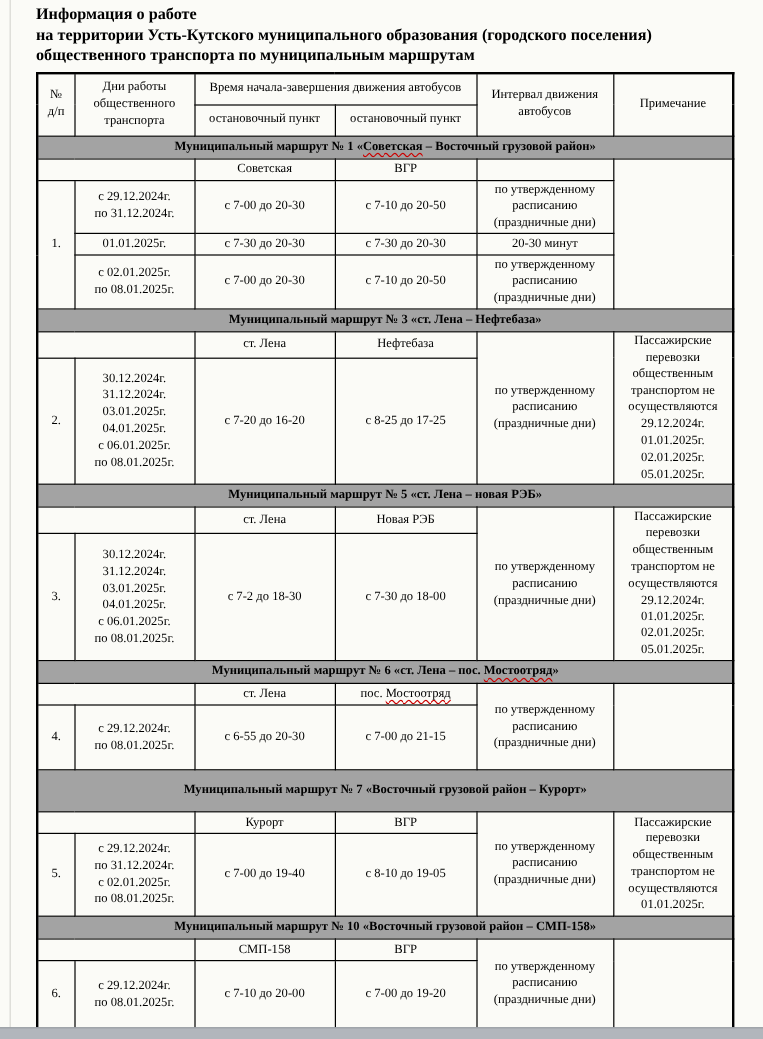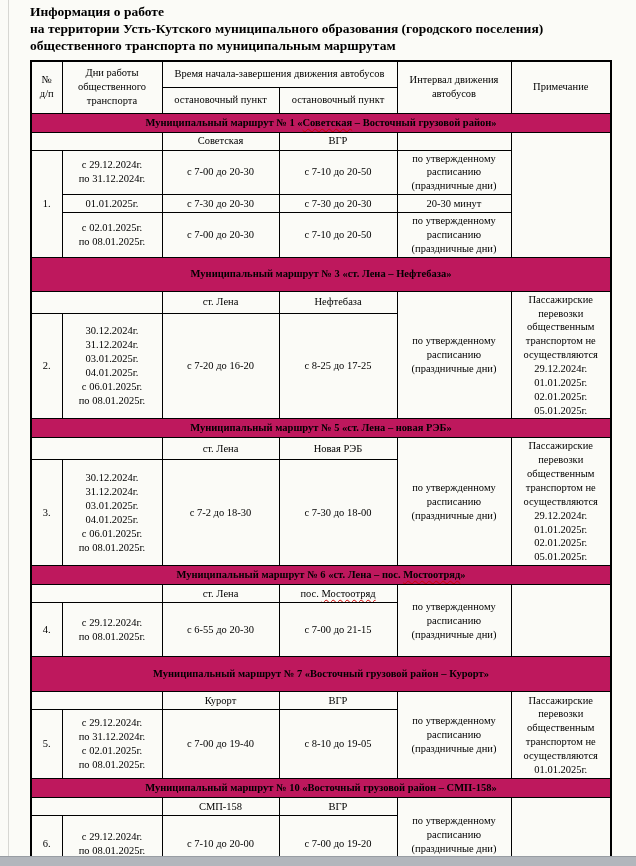--- a/index.html
+++ b/index.html
@@ -13,21 +13,21 @@
   .doc{position:absolute;left:30px;top:3px;width:580px;}
   .title{ font-weight:bold;font-size:13.5px;line-height:17px;}
   table.schedule{
     border-collapse:collapse;table-layout:fixed;width:580px;margin-top:6px;
     border:2px solid #000;
   }
   table.schedule td{
     border:1px solid #000;text-align:center;vertical-align:middle;
     font-size:10.5px;line-height:1.32;padding:1px 2px;overflow:hidden;
   }
-  td.band{background:#be185d;font-weight:bold;font-size:12.8px;padding:1px 0;}
+  td.band{background:#a3a3a3;font-weight:bold;font-size:12.8px;padding:1px 0;}
   .preline{white-space:pre-line;}
   .mis{text-decoration-line:underline;text-decoration-style:wavy;text-decoration-color:#cc0000;text-decoration-thickness:1px;text-underline-offset:2px;text-decoration-skip-ink:none;}
 </style>
 </head>
 <body>
 
 <div class="page-edge-left"></div>
 
 <div class="doc">
 
@@ -97,21 +97,21 @@
 по 08.01.2025г.</td>
         <td>с 7-00 до 20-30</td>
         <td>с 7-10 до 20-50</td>
         <td class="preline">по утвержденному
 расписанию
 (праздничные  дни)</td>
       </tr>
     </tbody>
 
     <tbody>
-      <tr style="height:34px">
+      <tr style="height:19px">
         <td colspan="6" class="band"><span>Муниципальный маршрут № 3 «ст. Лена – Нефтебаза»</span><span class="mis"></span><span></span></td>
       </tr>
       <tr style="height:18px">
         <td colspan="2"></td>
         <td>ст. Лена</td>
         <td>Нефтебаза</td>
         <td rowspan="2" class="preline">по утвержденному
 расписанию
 (праздничные  дни)</td>
         <td rowspan="2" class="preline">Пассажирские

